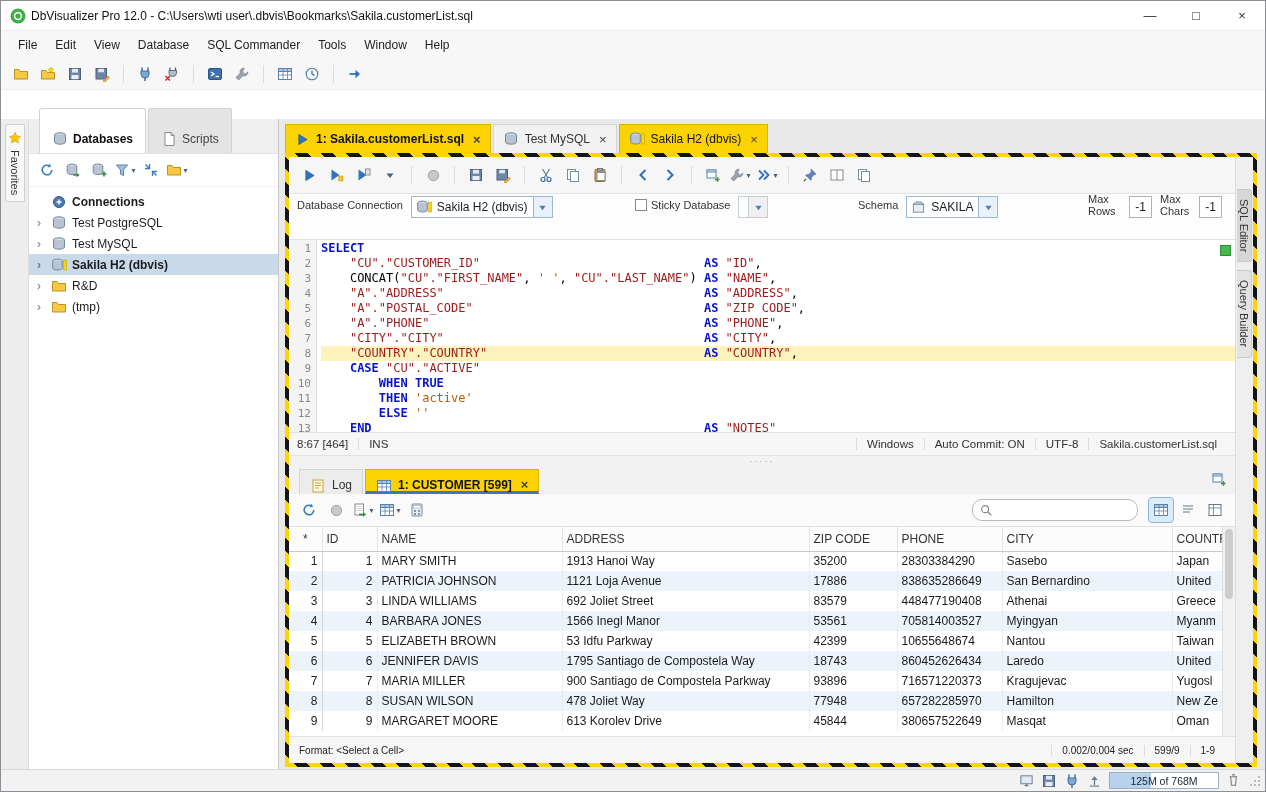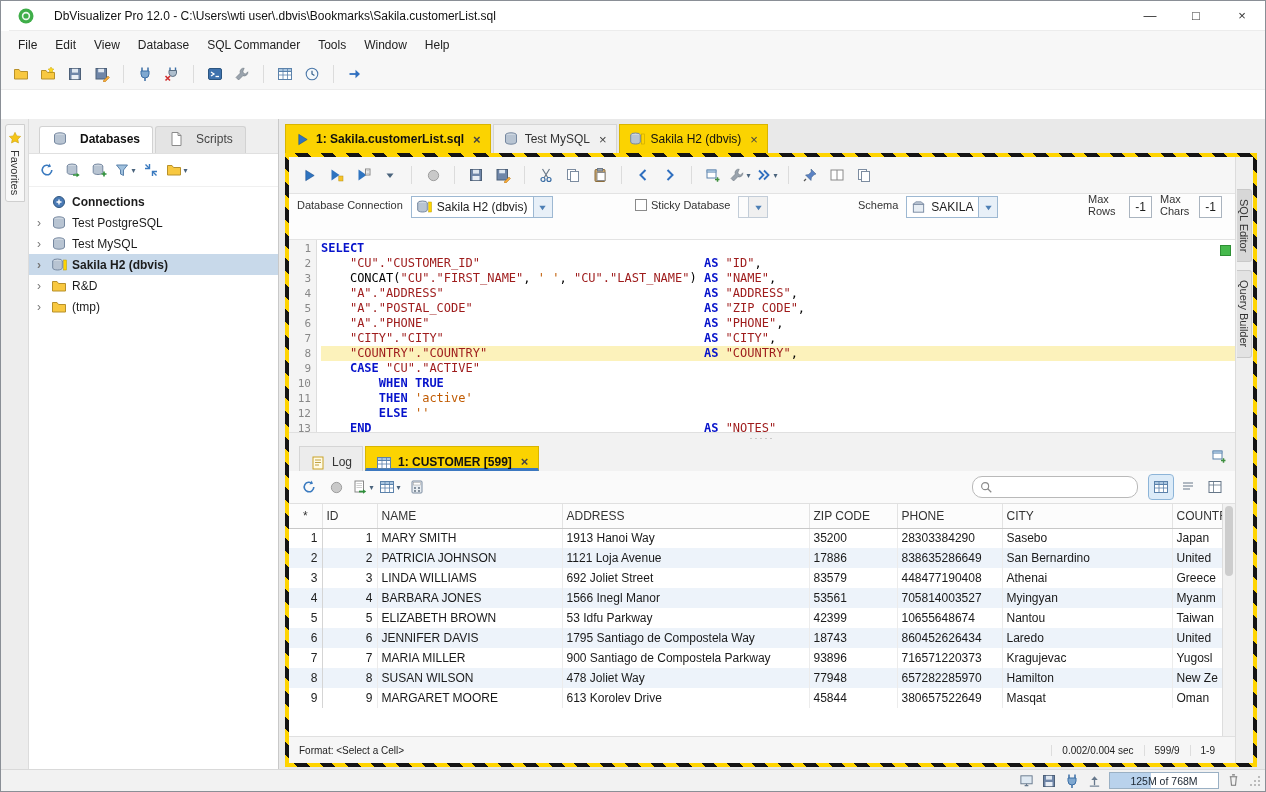--- a/index.html
+++ b/index.html
@@ -2,21 +2,21 @@
 <html><head>
 <meta charset="utf-8">
 <style>
   html,body{margin:0;padding:0;background:#d8d8d8;}
   body{font-family:"Liberation Sans",sans-serif;font-size:12px;color:#1c1c1c;}
   .app{position:relative;width:1266px;height:792px;background:#fff;overflow:hidden;border:1px solid #8a8f96;box-sizing:border-box;}
   .icon svg{display:block;}
   .icon{display:inline-flex;align-items:center;justify-content:center;}
 
   
-  .titlebar{position:absolute;top:0;left:8px;right:0;height:30px;background:#fff;display:flex;align-items:center;gap:19px;padding-left:8px;box-sizing:border-box;border-bottom:1px solid #ececec;}
+  .titlebar{position:absolute;top:0;left:0;right:0;height:30px;background:#fff;display:flex;align-items:center;gap:4px;padding-left:8px;box-sizing:border-box;border-bottom:1px solid #ececec;}
   .title-text{font-size:12px;color:#111;}
   .win-controls{margin-left:auto;display:flex;height:100%;}
   .win-btn{width:46px;height:100%;display:flex;align-items:center;justify-content:center;color:#333;font-size:13px;}
 
   
   .menubar{position:absolute;top:30px;left:0;right:0;height:27px;background:#f7f7f7;display:flex;align-items:center;padding-left:8px;border-bottom:1px solid #ececec;}
   .menu-item{padding:4px 9px;color:#222;}
 
   
   .toolbar{position:absolute;top:57px;left:0;right:0;height:31px;background:#f7f7f7;display:flex;align-items:center;gap:3px;padding-left:8px;border-bottom:1px solid #ececec;}
@@ -30,21 +30,21 @@
 
   
   .workspace{position:absolute;top:118px;left:0;right:0;bottom:22px;display:flex;background:#e9e9e9;}
 
   .favstrip{width:28px;background:#ededed;border-right:1px solid #dcdcdc;display:flex;flex-direction:column;align-items:center;padding-top:5px;box-sizing:border-box;}
   .favtab{display:flex;flex-direction:column;align-items:center;gap:5px;background:#f8f8f8;border:1px solid #cfcfcf;border-radius:3px 0 0 3px;padding:6px 2px;}
   .favlabel{writing-mode:vertical-rl;font-size:11px;color:#333;}
 
   .sidebar{width:250px;background:#fff;border-right:1px solid #c9c9c9;display:flex;flex-direction:column;box-sizing:border-box;}
   .side-tabs{height:34px;display:flex;align-items:flex-end;gap:2px;background:#efefef;padding-left:10px;border-bottom:1px solid #e0e0e0;}
-  .side-tab{display:flex;align-items:center;gap:12px;padding:4px 12px 6px;background:#e4e4e4;border:1px solid #d2d2d2;border-bottom:none;border-radius:3px 3px 0 0;color:#444;}
+  .side-tab{display:flex;align-items:center;gap:5px;padding:22px 12px 6px;background:#e4e4e4;border:1px solid #d2d2d2;border-bottom:none;border-radius:3px 3px 0 0;color:#444;}
   .side-tab.active{background:#fff;font-weight:bold;color:#111;}
   .side-toolbar{height:32px;display:flex;align-items:center;gap:2px;padding-left:6px;border-bottom:1px solid #f0f0f0;}
   .tree{flex:1;padding-top:4px;overflow:hidden;}
   .tree-row{height:21px;display:flex;align-items:center;gap:5px;padding-left:8px;}
   .tree-row .chev{width:9px;color:#777;font-size:12px;line-height:1;}
   .tree-row.root{font-weight:bold;}
   .tree-row.selected{background:#c8d9ea;font-weight:bold;}
   .tree-label{white-space:nowrap;}
 
   .main{flex:1;display:flex;flex-direction:column;min-width:0;}
@@ -680,20 +680,30 @@
                   <div>9</div>
                   <div>10</div>
                   <div>11</div>
                   <div>12</div>
                   <div>13</div>
                 </div>
               <div class="code" id="code"><div class="line"><span class="tok-kw">SELECT</span></div><div class="line"><span class="tok-pl">    </span><span class="tok-id">"CU"."CUSTOMER_ID"</span><span class="tok-pl">                               </span><span class="tok-kw">AS</span><span class="tok-pl"> </span><span class="tok-id">"ID"</span><span class="tok-pl">,</span></div><div class="line"><span class="tok-pl">    </span><span class="tok-fn">CONCAT</span><span class="tok-pl">(</span><span class="tok-id">"CU"."FIRST_NAME"</span><span class="tok-pl">, </span><span class="tok-str">' '</span><span class="tok-pl">, </span><span class="tok-id">"CU"."LAST_NAME"</span><span class="tok-pl">)</span><span class="tok-pl"> </span><span class="tok-kw">AS</span><span class="tok-pl"> </span><span class="tok-id">"NAME"</span><span class="tok-pl">,</span></div><div class="line"><span class="tok-pl">    </span><span class="tok-id">"A"."ADDRESS"</span><span class="tok-pl">                                    </span><span class="tok-kw">AS</span><span class="tok-pl"> </span><span class="tok-id">"ADDRESS"</span><span class="tok-pl">,</span></div><div class="line"><span class="tok-pl">    </span><span class="tok-id">"A"."POSTAL_CODE"</span><span class="tok-pl">                                </span><span class="tok-kw">AS</span><span class="tok-pl"> </span><span class="tok-id">"ZIP CODE"</span><span class="tok-pl">,</span></div><div class="line"><span class="tok-pl">    </span><span class="tok-id">"A"."PHONE"</span><span class="tok-pl">                                      </span><span class="tok-kw">AS</span><span class="tok-pl"> </span><span class="tok-id">"PHONE"</span><span class="tok-pl">,</span></div><div class="line"><span class="tok-pl">    </span><span class="tok-id">"CITY"."CITY"</span><span class="tok-pl">                                    </span><span class="tok-kw">AS</span><span class="tok-pl"> </span><span class="tok-id">"CITY"</span><span class="tok-pl">,</span></div><div class="line hl"><span class="tok-pl">    </span><span class="tok-id">"COUNTRY"."COUNTRY"</span><span class="tok-pl">                              </span><span class="tok-kw">AS</span><span class="tok-pl"> </span><span class="tok-id">"COUNTRY"</span><span class="tok-pl">,</span></div><div class="line"><span class="tok-pl">    </span><span class="tok-kw">CASE</span><span class="tok-pl"> </span><span class="tok-id">"CU"."ACTIVE"</span></div><div class="line"><span class="tok-pl">        </span><span class="tok-kw">WHEN</span><span class="tok-pl"> </span><span class="tok-kw">TRUE</span></div><div class="line"><span class="tok-pl">        </span><span class="tok-kw">THEN</span><span class="tok-pl"> </span><span class="tok-str">'active'</span></div><div class="line"><span class="tok-pl">        </span><span class="tok-kw">ELSE</span><span class="tok-pl"> </span><span class="tok-str">''</span></div><div class="line"><span class="tok-pl">    </span><span class="tok-kw">END</span><span class="tok-pl">                                              </span><span class="tok-kw">AS</span><span class="tok-pl"> </span><span class="tok-id">"NOTES"</span></div></div>
               <div class="err-marker"></div>
             </div>
 
+            <div class="ed-status">
+              <span>8:67 [464]</span>
+              <span class="sitem" style="margin-left:10px">INS</span>
+              <div class="right">
+                <span class="sitem">Windows</span>
+                <span class="sitem">Auto Commit: ON</span>
+                <span class="sitem">UTF-8</span>
+                <span class="sitem">Sakila.customerList.sql</span>
+              </div>
+            </div>
 
             <div class="splitter">
                 <span>·····</span>
               </div>
 
             <div class="res-tabs" id="res-tabs-host">
               <div class="rtab">
                   <span class="icon">
                     <svg width="16" height="16" viewBox="0 0 16 16">
                       <rect x="3" y="2" width="10" height="12" fill="#fffbe6" stroke="#c9a227"></rect>

